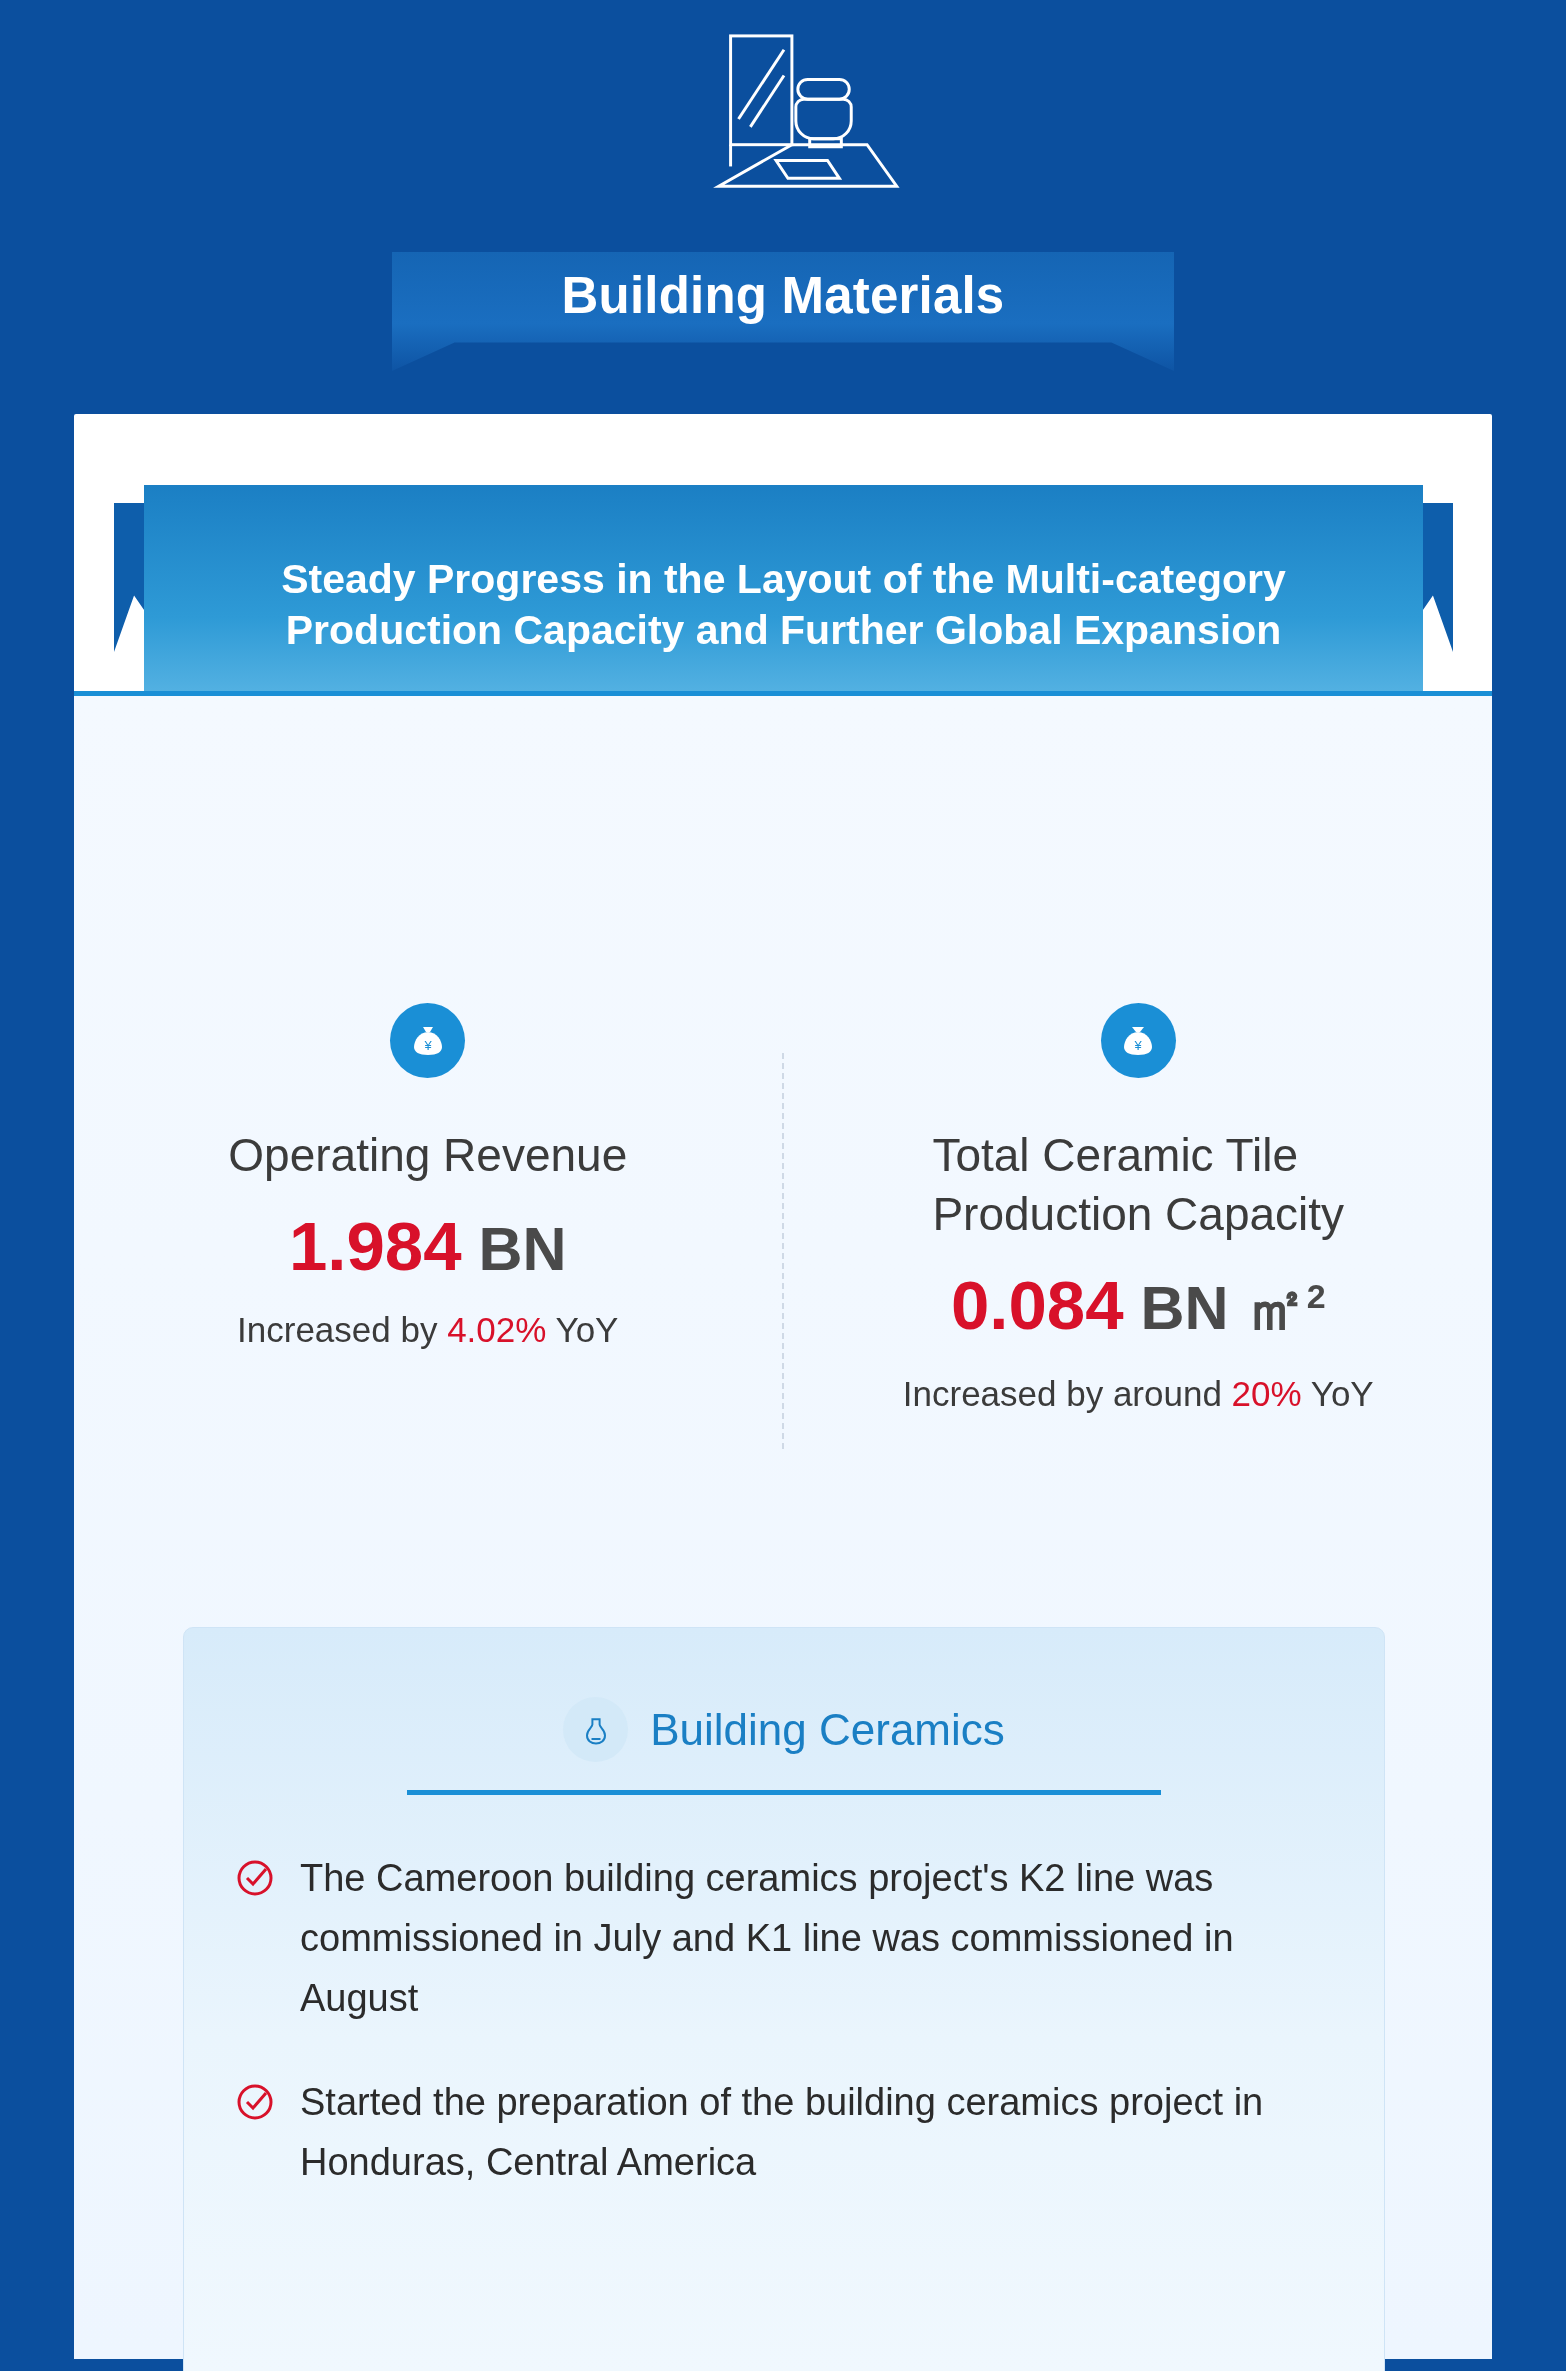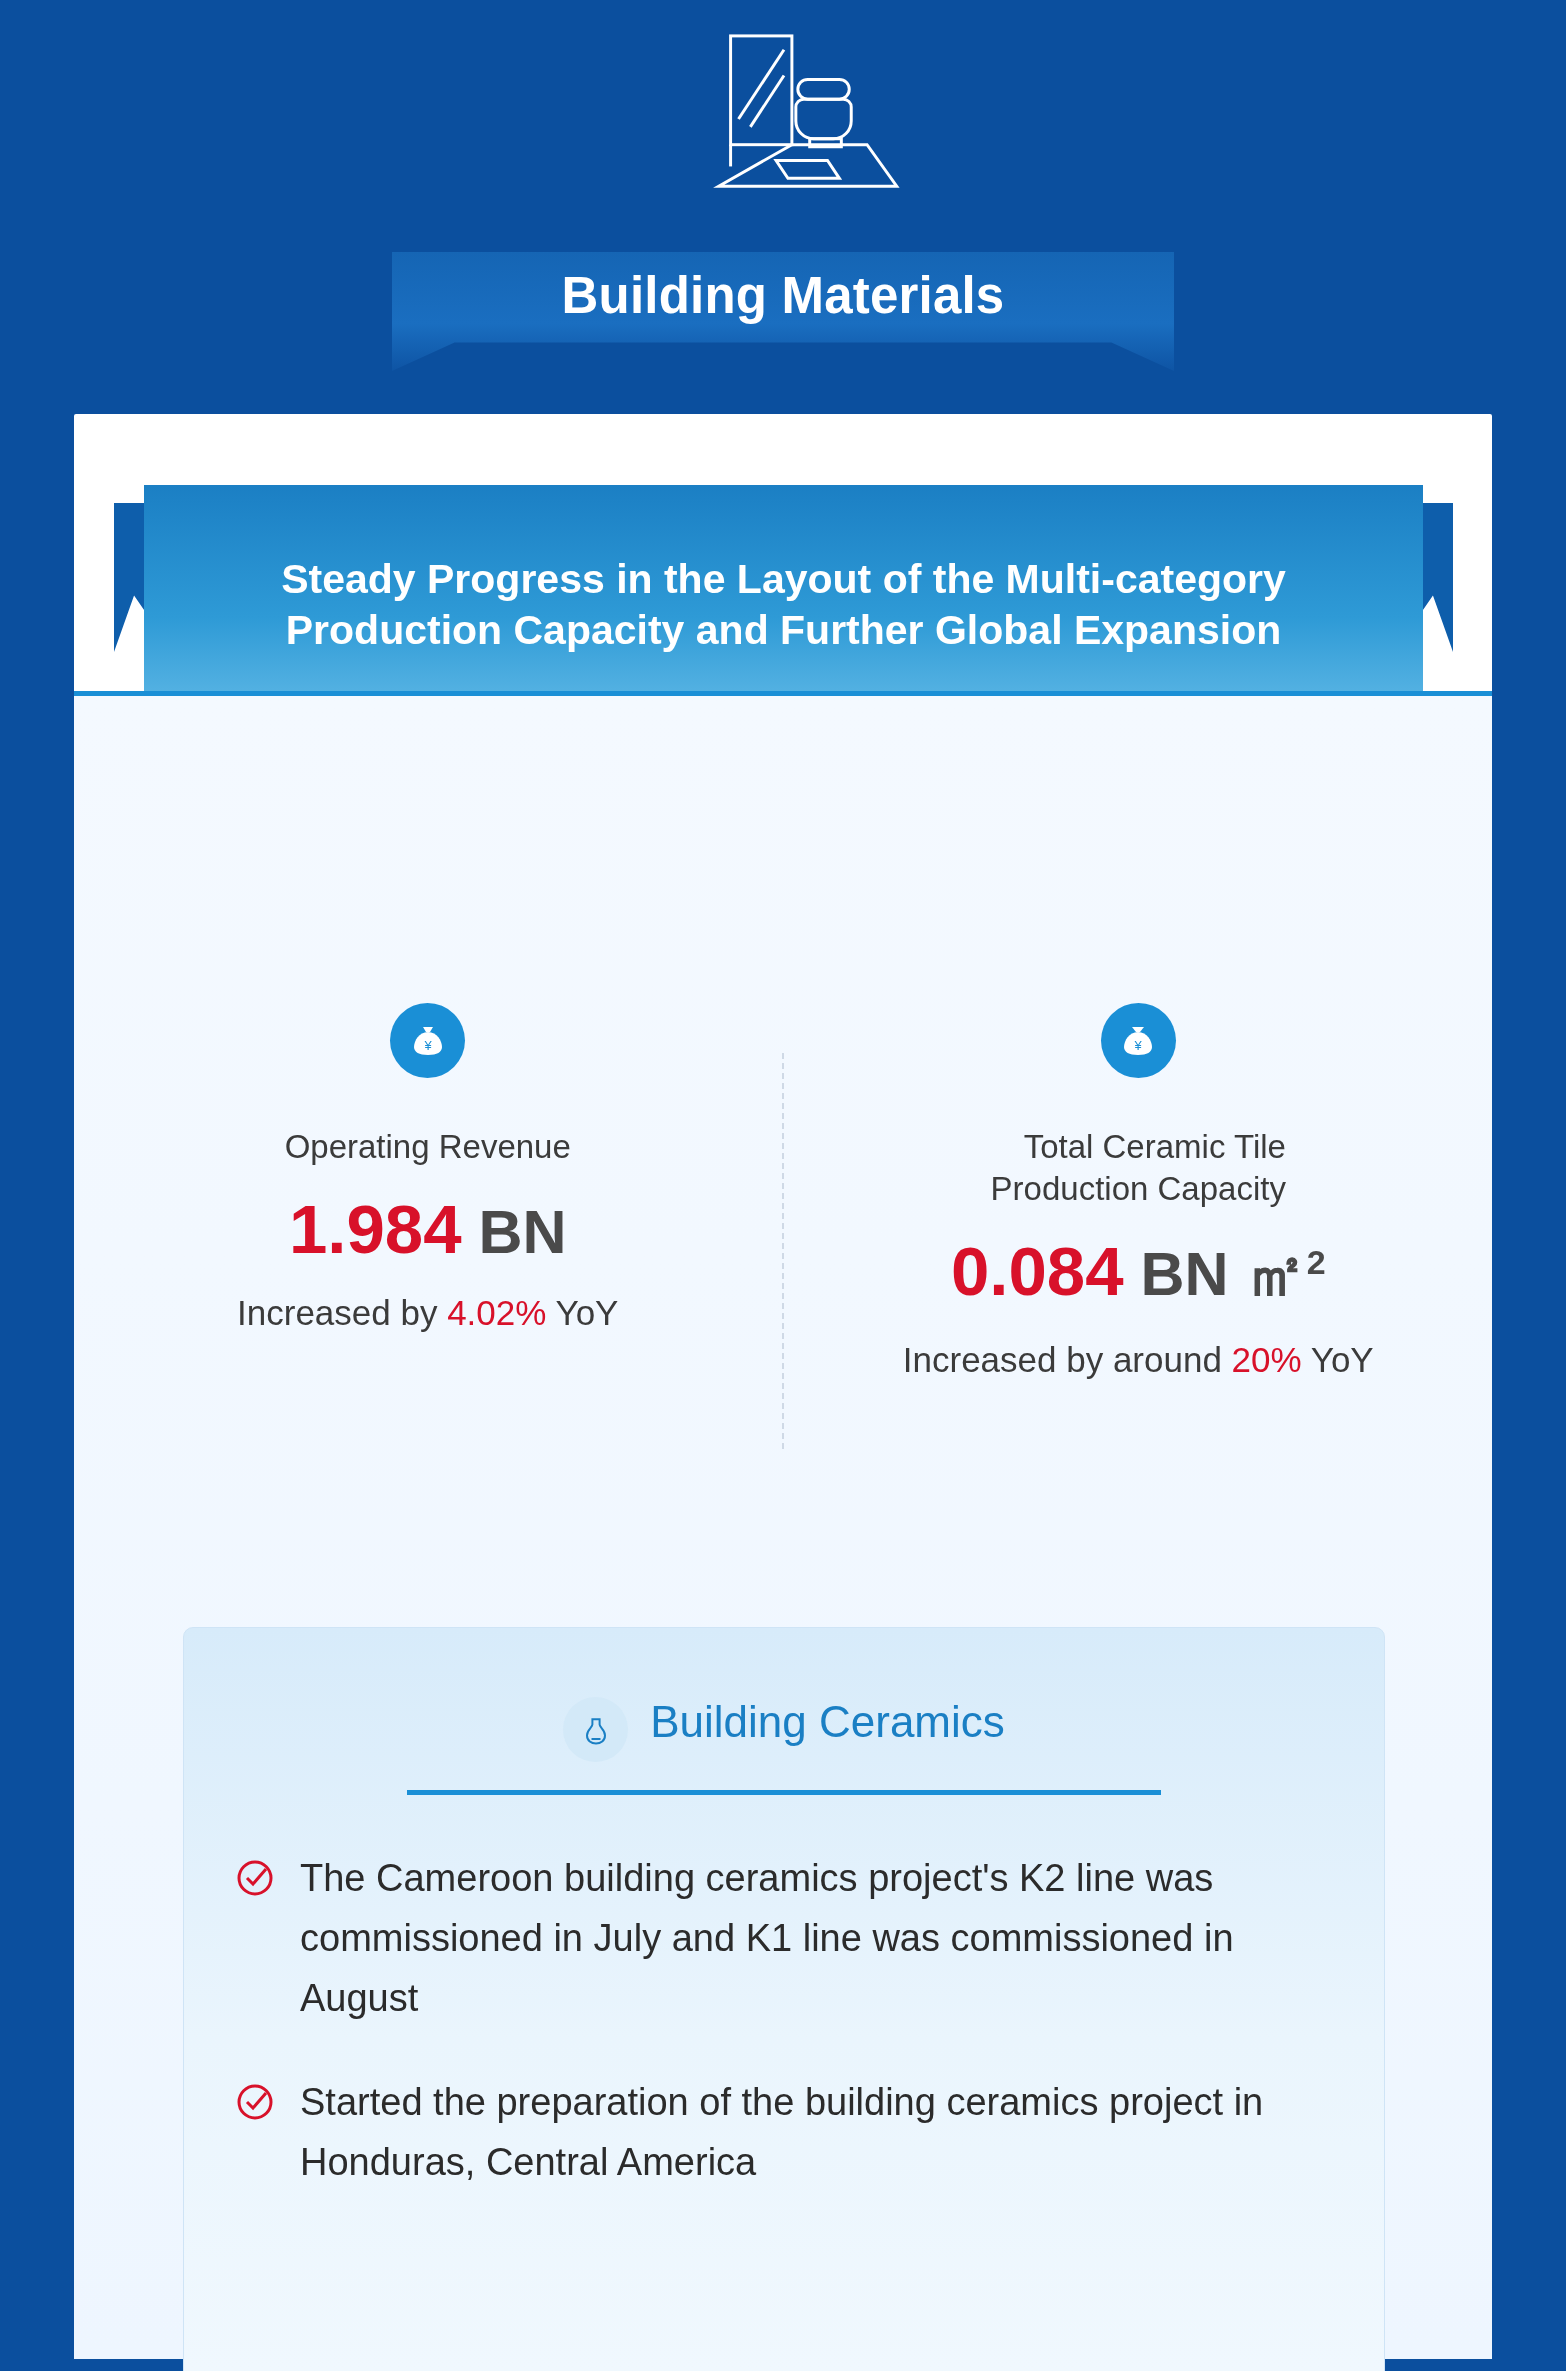--- a/index.html
+++ b/index.html
@@ -142,23 +142,23 @@
     height: 75px;
     border-radius: 50%;
     background: #1a8fd6;
     display: flex;
     align-items: center;
     justify-content: center;
     margin-bottom: 48px;
   }
   .kpi-label {
     color: #3b3b3b;
-    font-size: 33px;
+    font-size: 46px;
     line-height: 1.28;
-    text-align: right;
+    text-align: left;
     margin-bottom: 22px;
   }
   .kpi-value {
     font-size: 61px;
     font-weight: bold;
     color: #4a4a4a;
     margin-bottom: 24px;
     white-space: nowrap;
   }
   .kpi-value .num {
@@ -185,20 +185,21 @@
     left: 109px;
     top: 1213px;
     width: 1200px;
     height: 1079px;
     background: linear-gradient(180deg, #d7ebfa 0%, #eaf5fd 38%, #f6fbff 100%);
     border: 1px solid #cfe4f6;
     border-radius: 10px;
   }
   .panel-head {
     display: flex;
+    align-items: center;
     justify-content: center;
     padding-top: 69px;
   }
   .panel-head-icon {
     width: 65px;
     height: 65px;
     border-radius: 50%;
     background: #d3e9f8;
     display: flex;
     align-items: center;

